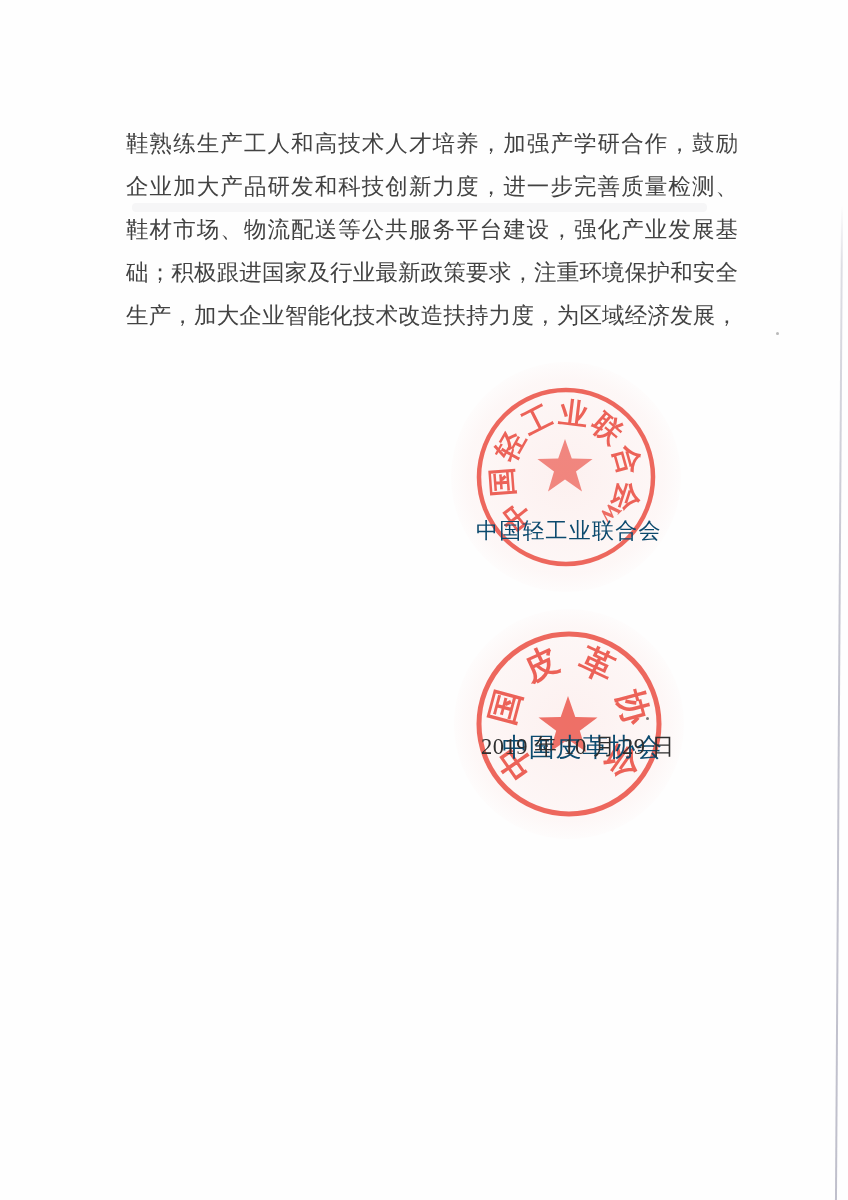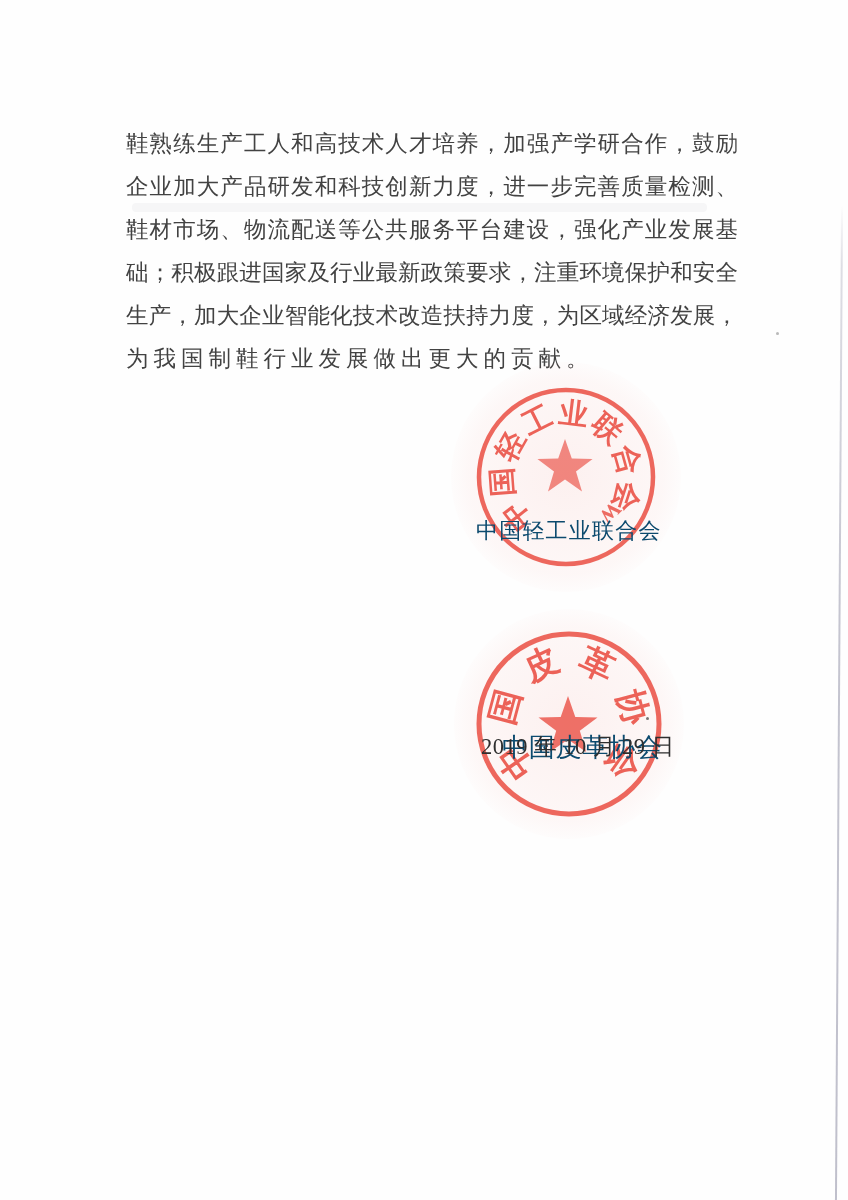--- a/index.html
+++ b/index.html
@@ -197,21 +197,20 @@
         <span>，</span>
         <span>为</span>
         <span>区</span>
         <span>域</span>
         <span>经</span>
         <span>济</span>
         <span>发</span>
         <span>展</span>
         <span>，</span>
       </div>
-    <div class="line last">为我国制鞋行业发展做出更大的贡献。</div>
   </div>
 
   <div class="streak"></div>
 
   <div class="seal-blotch" style="left:451px; top:362px;"></div>
   <svg class="seal" id="seal-0" viewBox="0 0 220 220" style="left: 456px; top: 367px;">
       <circle cx="110" cy="110" r="87" fill="none" stroke="#ea5348" stroke-width="4.5" opacity="0.88"></circle>
       <text transform="translate(59.6 149.4) rotate(-128.0)" text-anchor="middle" dominant-baseline="central" fill="#ea5348" font-size="29" opacity="0.9">中</text>
       <text transform="translate(46.2 114.8) rotate(-94.3)" text-anchor="middle" dominant-baseline="central" fill="#ea5348" font-size="29" opacity="0.9">国</text>
       <text transform="translate(54.3 78.6) rotate(-60.6)" text-anchor="middle" dominant-baseline="central" fill="#ea5348" font-size="29" opacity="0.9">轻</text>

